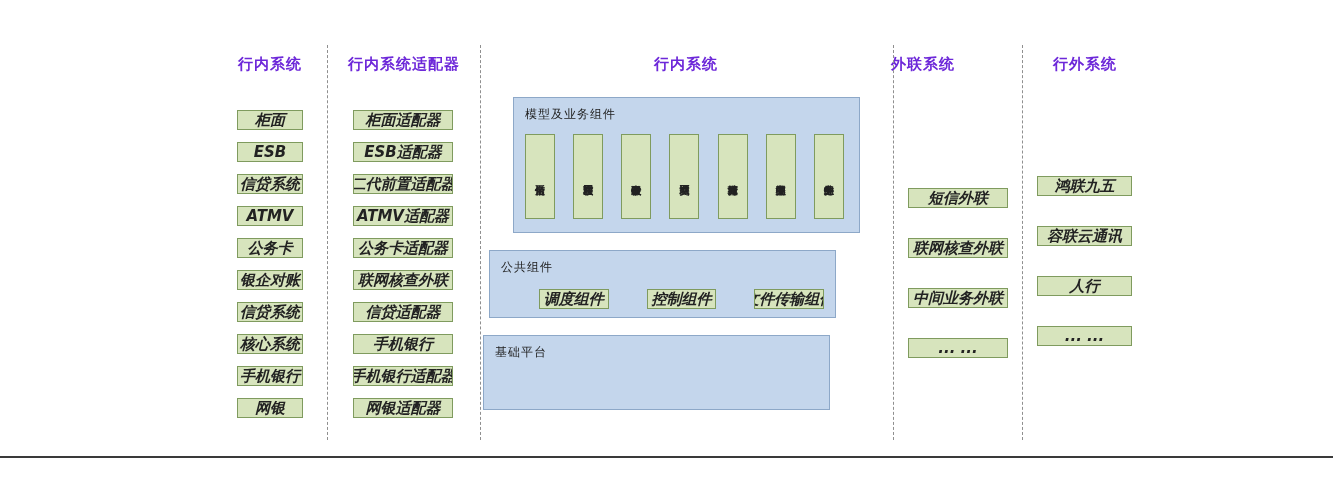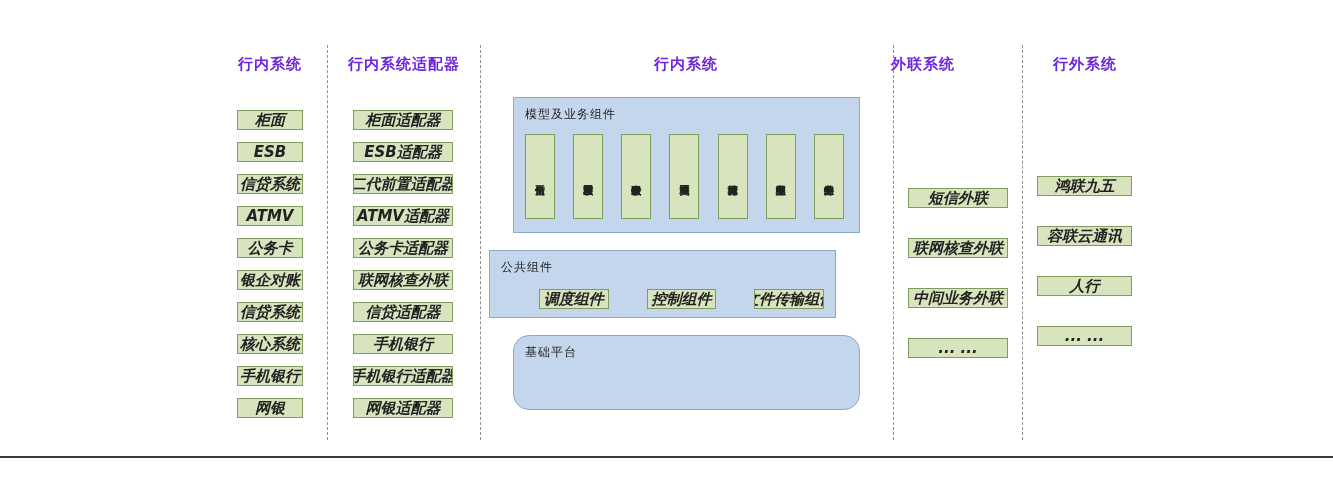--- a/index.html
+++ b/index.html
@@ -111,21 +111,21 @@
 
   <div class="bluebox" style="left:489px;top:250px;height:68px;">
     <div class="btitle">公共组件</div>
     <div class="hrow">
       <div class="gbox wbox">调度组件</div>
       <div class="gbox wbox">控制组件</div>
       <div class="gbox wbox">文件传输组件</div>
     </div>
   </div>
 
-  <div class="bluebox" style="left:513px;top:335px;height:75px;border-radius:16px;">
+  <div class="bluebox" style="left:483px;top:335px;height:75px;">
     <div class="btitle">基础平台</div>
   </div>
 
   <div class="vcol wide-gap" style="left:908px;top:188px;width:100px;">
     <div class="gbox">短信外联</div>
     <div class="gbox">联网核查外联</div>
     <div class="gbox">中间业务外联</div>
     <div class="gbox">... ...</div>
   </div>
 

